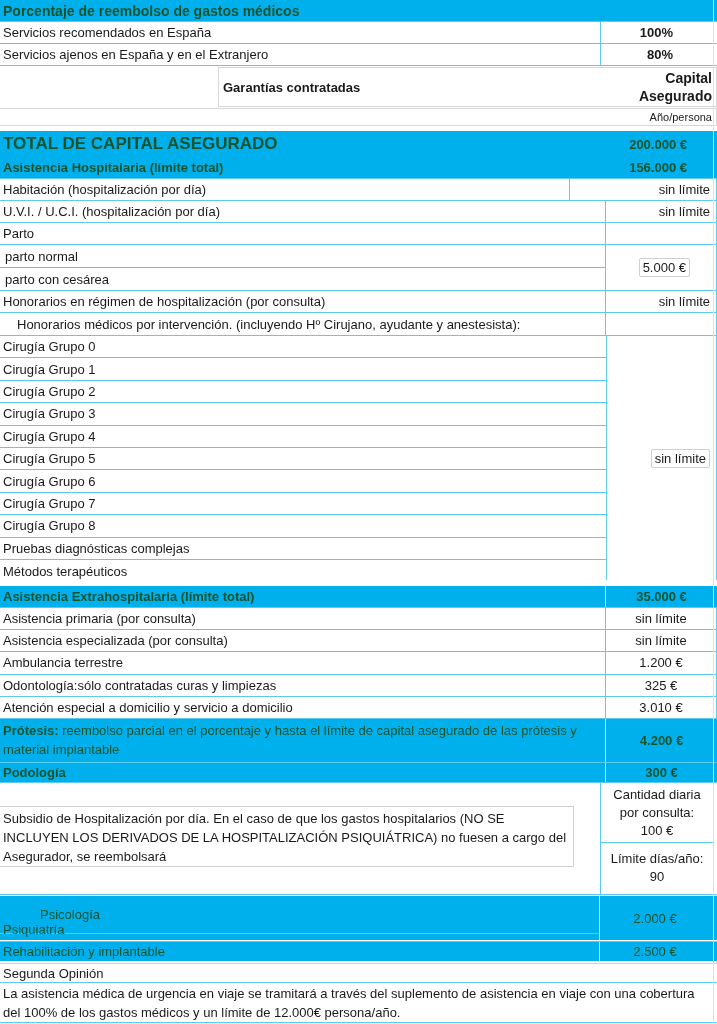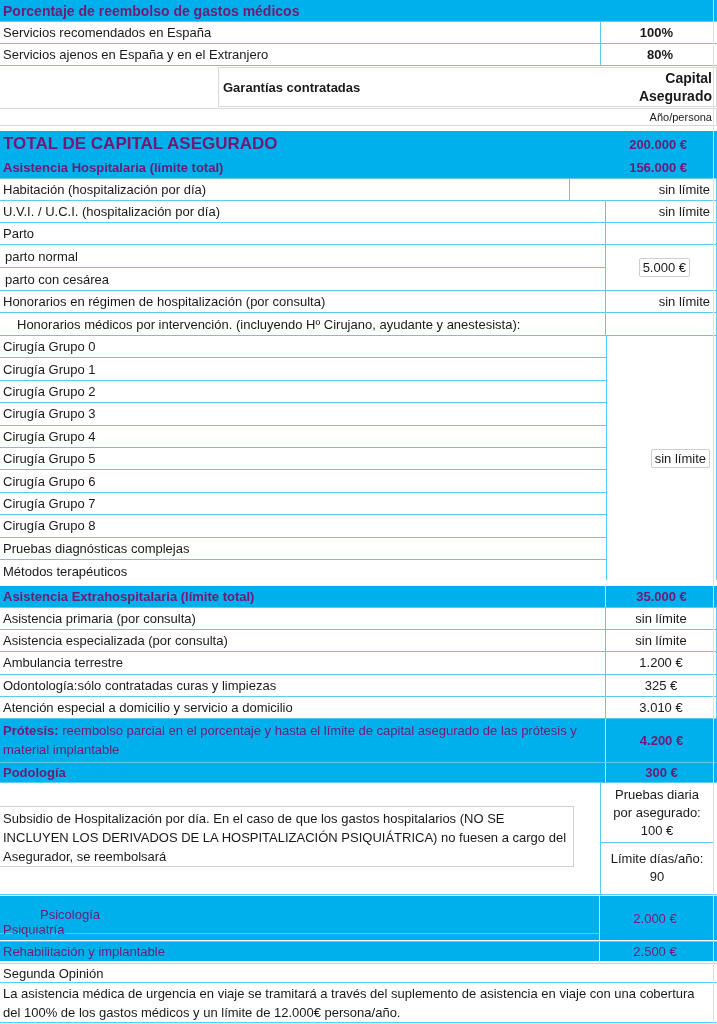--- a/index.html
+++ b/index.html
@@ -1,19 +1,19 @@
 <!DOCTYPE html>
 <html><head>
 <meta charset="utf-8">
 <style>
   * { box-sizing: border-box; margin: 0; padding: 0; }
   html, body { width: 717px; height: 1024px; background: #ffffff; overflow: hidden; }
   body { font-family: "Liberation Sans", sans-serif; font-size: 13px; color: #1a1a1a; position: relative; }
   .row { position: absolute; left: 0; display: flex; }
-  .blue { background: #00b0ec; color: #701a75; }
+  .blue { background: #00b0ec; color: #14532d; }
   .cell { display: flex; align-items: center; padding: 0 3px; }
   .lbl { flex: 1; }
   .val { width: 116px; justify-content: center; }
   .val-r { justify-content: flex-end; padding-right: 30px; }
   .bb { border-bottom: 1.5px solid #5ccbf0; }
   .br { border-right: 1.5px solid #5ccbf0; }
   .bold { font-weight: bold; }
   .edge { position: absolute; right: 0; width: 4px; border-left: 1px solid #c8c8c8; }
   .boxed { border: 1px solid #cfcfcf; border-radius: 2px; padding: 1px 3px; background: #fff; }
 </style>
@@ -135,21 +135,21 @@
 </div>
 <div class="row blue bb" style="top:763px;width:717px;height:20px;">
   <div class="cell lbl bold br" style="border-right-color:#cfeffc;">Podología</div>
   <div class="cell val bold" style="width:111px;">300 €</div>
 </div>
 
 <div style="position:absolute;top:783px;left:0;width:717px;height:112px;border-bottom:1.5px solid #5ccbf0;">
   <div style="position:absolute;top:23px;left:0;width:574px;height:61px;border:1px solid #d0d0d0;border-left:none;padding:2px 3px;line-height:19px;">Subsidio de Hospitalización por día. En el caso de que los gastos hospitalarios (NO SE INCLUYEN LOS DERIVADOS DE LA HOSPITALIZACIÓN PSIQUIÁTRICA) no fuesen a cargo del Asegurador, se reembolsará</div>
   <div style="position:absolute;top:0;left:600px;width:114px;height:112px;border-left:1.5px solid #5ccbf0;border-right:1.5px solid #5ccbf0;">
     <div style="height:60px;border-bottom:1.5px solid #5ccbf0;display:flex;flex-direction:column;align-items:center;justify-content:center;text-align:center;line-height:18px;padding:0 3px;">
-      <span>Pruebas diaria por asegurado:</span>
+      <span>Cantidad diaria por consulta:</span>
       <span>100 €</span>
     </div>
     <div style="height:50px;display:flex;flex-direction:column;align-items:center;justify-content:center;text-align:center;line-height:18px;">
       <span>Límite días/año:</span>
       <span>90</span>
     </div>
   </div>
 </div>
 
 <div style="position:absolute;top:896px;left:0;width:717px;height:44px;" class="blue">

